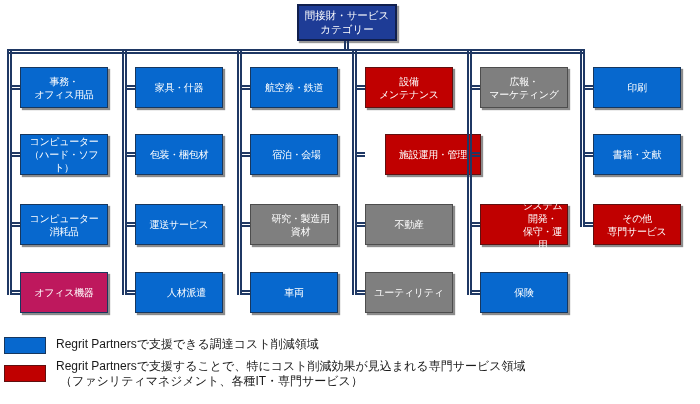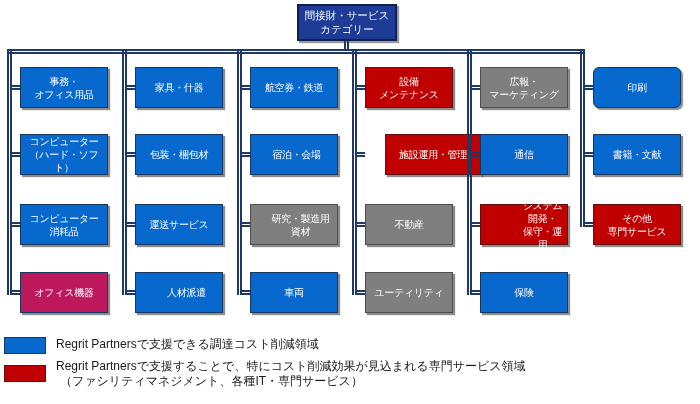--- a/index.html
+++ b/index.html
@@ -103,27 +103,26 @@
     <div class="box box-red" style="left: 365px; top: 134px; width: 96px; height: 41px; background: rgb(192, 0, 0); margin-left: 20px;">施設運用・管理</div>
     <div class="conn-h" style="left: 357px; top: 221.5px; width: 8px;"></div>
     <div class="box box-gray" style="left: 365px; top: 204px; width: 88px; height: 41px; background: rgb(127, 127, 127);">不動産</div>
     <div class="conn-h" style="left: 357px; top: 289.5px; width: 8px;"></div>
     <div class="box box-gray" style="left: 365px; top: 272px; width: 88px; height: 41px; background: rgb(127, 127, 127);">ユーティリティ</div>
     <div class="conn-v" style="left: 467px; top: 49px; height: 245.5px;"></div>
     <div class="conn-h" style="left: 472px; top: 84.5px; width: 8px;"></div>
     <div class="box box-gray" style="left: 480px; top: 67px; width: 88px; height: 41px; background: rgb(127, 127, 127);">広報・
 マーケティング</div>
     <div class="conn-h" style="left: 472px; top: 151.5px; width: 8px;"></div>
-    <div class="box box-blue" style="left: 480px; top: 134px; width: 88px; height: 41px; background: rgb(7, 104, 206);">通信</div>
     <div class="conn-h" style="left: 472px; top: 221.5px; width: 8px;"></div>
     <div class="box box-red" style="left: 480px; top: 204px; width: 88px; height: 41px; background: rgb(192, 0, 0); padding-left: 38px;">システム開発・
 保守・運用</div>
     <div class="conn-h" style="left: 472px; top: 289.5px; width: 8px;"></div>
     <div class="box box-blue" style="left: 480px; top: 272px; width: 88px; height: 41px; background: rgb(7, 104, 206);">保険</div>
     <div class="conn-v" style="left: 580px; top: 49px; height: 177.5px;"></div>
     <div class="conn-h" style="left: 585px; top: 84.5px; width: 8px;"></div>
-    <div class="box box-blue" style="left: 593px; top: 67px; width: 88px; height: 41px; background: rgb(7, 104, 206); border-radius: 6px;">印刷</div>
+    <div class="box box-blue" style="left: 593px; top: 67px; width: 88px; height: 41px; background: rgb(7, 104, 206);">印刷</div>
     <div class="conn-h" style="left: 585px; top: 151.5px; width: 8px;"></div>
     <div class="box box-blue" style="left: 593px; top: 134px; width: 88px; height: 41px; background: rgb(7, 104, 206);">書籍・文献</div>
     <div class="conn-h" style="left: 585px; top: 221.5px; width: 8px;"></div>
     <div class="box box-red" style="left: 593px; top: 204px; width: 88px; height: 41px; background: rgb(192, 0, 0);">その他
 専門サービス</div>
   </div>
 
 </body></html>

